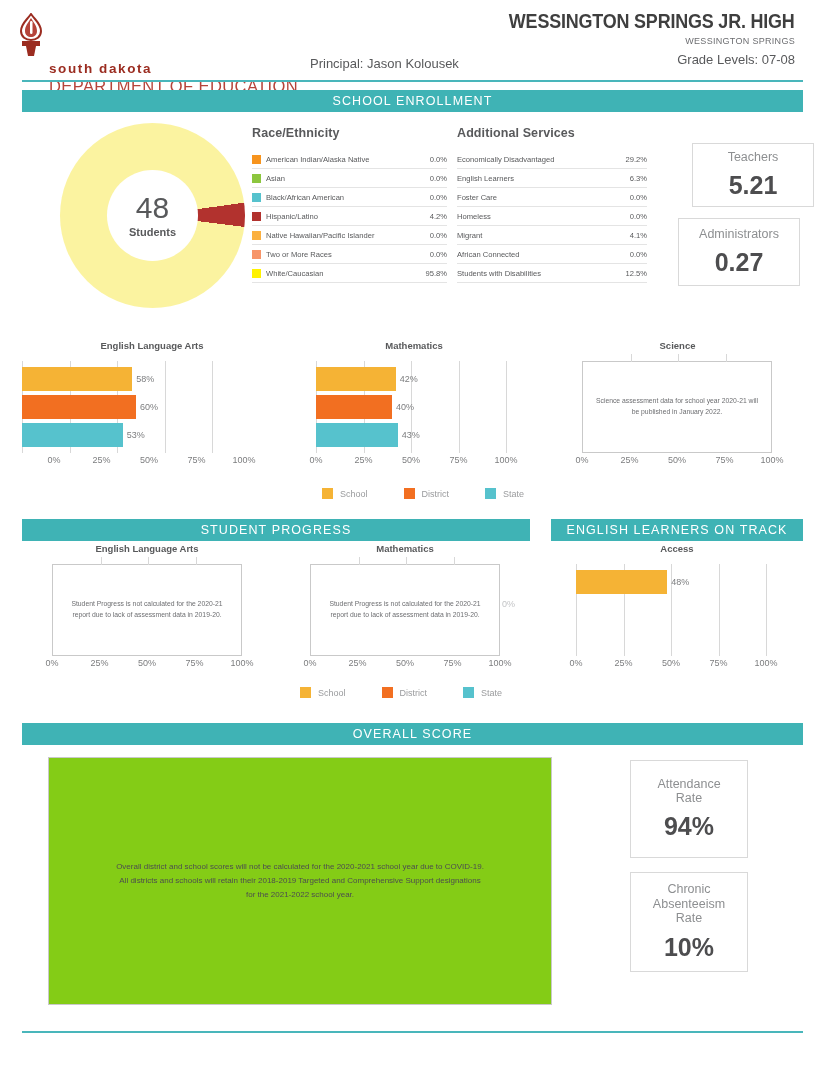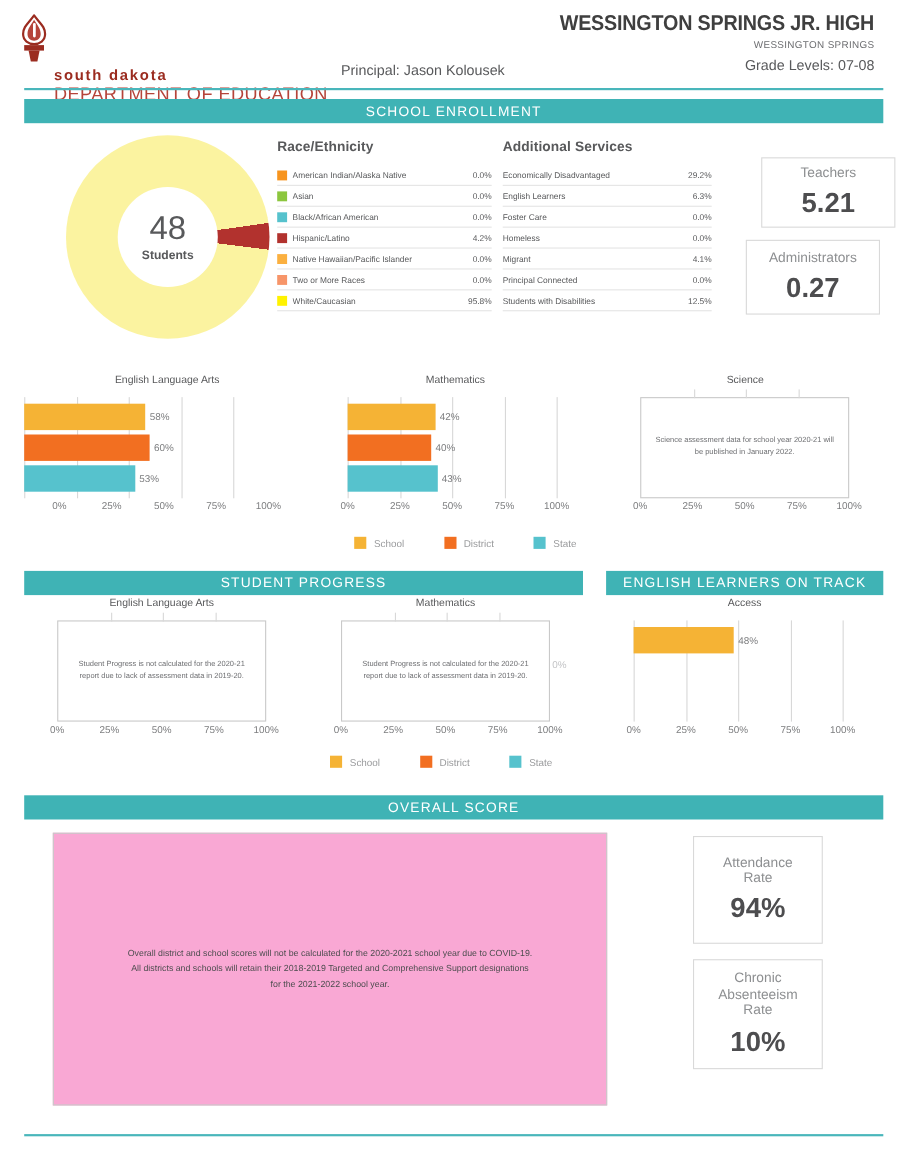--- a/index.html
+++ b/index.html
@@ -74,21 +74,21 @@
   .statbox .lab { font-size: 12.5px; color: #8d8f91; text-align: center; line-height: 1.15; }
   .statbox .val { font-size: 25px; font-weight: bold; color: #4d4d4f; margin-top: 7px; }
   .box-teachers { left: 656px; top: 25px; width: 122px; height: 64px; margin-left: 14px; }
   .box-admins   { left: 656px; top: 100px; width: 122px; height: 68px; }
 
   
   .perf-banner { position: absolute; left: 22px; top: 316px; width: 781px; }
   .perf-body { position: absolute; left: 22px; top: 340px; width: 781px; height: 175px; }
 
   .chart { position: absolute; top: 0; }
-  .chart .ctitle { font-size: 9.5px; font-weight: normal; color: #58595b; text-align: center; margin-bottom: 10px; }
+  .chart .ctitle { font-size: 9.5px; font-weight: bold; color: #58595b; text-align: center; margin-bottom: 10px; }
   .plot { position: relative; height: 92px; }
   .gridline { position: absolute; top: 0; bottom: 0; width: 1px; background: #d8d8d8; }
   .bars { position: absolute; left: 0; right: 0; top: 6px; bottom: 6px; display: flex; flex-direction: column; justify-content: space-between; }
   .barrow { position: relative; height: 24px; }
   .bar { height: 100%; position: relative; }
   .bar .blab { position: absolute; left: calc(100% + 4px); top: 50%; transform: translateY(-50%); font-size: 9px; color: #7c7d7f; white-space: nowrap; }
   .axis { position: relative; height: 14px; margin-top: 2px; }
   .axis span { position: absolute; top: 0; font-size: 9px; color: #7c7d7f; transform: translateX(-50%); white-space: nowrap; }
   .msgbox {
     position: relative; height: 92px; border: 1px solid #c9c9c9; background: #fff;
@@ -104,21 +104,21 @@
   
   .prog-banner { position: absolute; left: 22px; top: 519px; width: 508px; }
   .el-banner   { position: absolute; left: 551px; top: 519px; width: 252px; }
   .prog-body { position: absolute; left: 22px; top: 543px; width: 508px; height: 165px; }
   .el-body   { position: absolute; left: 551px; top: 543px; width: 252px; height: 140px; }
 
   
   .ov-banner { position: absolute; left: 22px; top: 723px; width: 781px; }
   .ov-box {
     position: absolute; left: 48px; top: 757px; width: 504px; height: 248px;
-    border: 1px solid #c9c9c9; background: #f9a8d4;
+    border: 1px solid #c9c9c9; background: #84cc16;
     display: flex; align-items: center; justify-content: center;
   }
   .ov-text { font-size: 8px; color: #4d4d4f; text-align: center; line-height: 1.75; }
   .box-att  { left: 630px; top: 760px; width: 118px; height: 98px; }
   .box-chr  { left: 630px; top: 872px; width: 118px; height: 100px; }
   .footer-rule { position: absolute; left: 22px; right: 22px; top: 1031px; height: 1.5px; background: #49b6bb; }
 </style>
 </head>
 <body>
 
@@ -221,21 +221,21 @@
           </div>
           <div class="trow">
             <span class="nm">Homeless</span>
             <span class="vl">0.0%</span>
           </div>
           <div class="trow">
             <span class="nm">Migrant</span>
             <span class="vl">4.1%</span>
           </div>
           <div class="trow">
-            <span class="nm">Principal Connected</span>
+            <span class="nm">African Connected</span>
             <span class="vl">0.0%</span>
           </div>
           <div class="trow">
             <span class="nm">Students with Disabilities</span>
             <span class="vl">12.5%</span>
           </div>
         </div>
     </div>
 
     <div class="statbox box-teachers">

